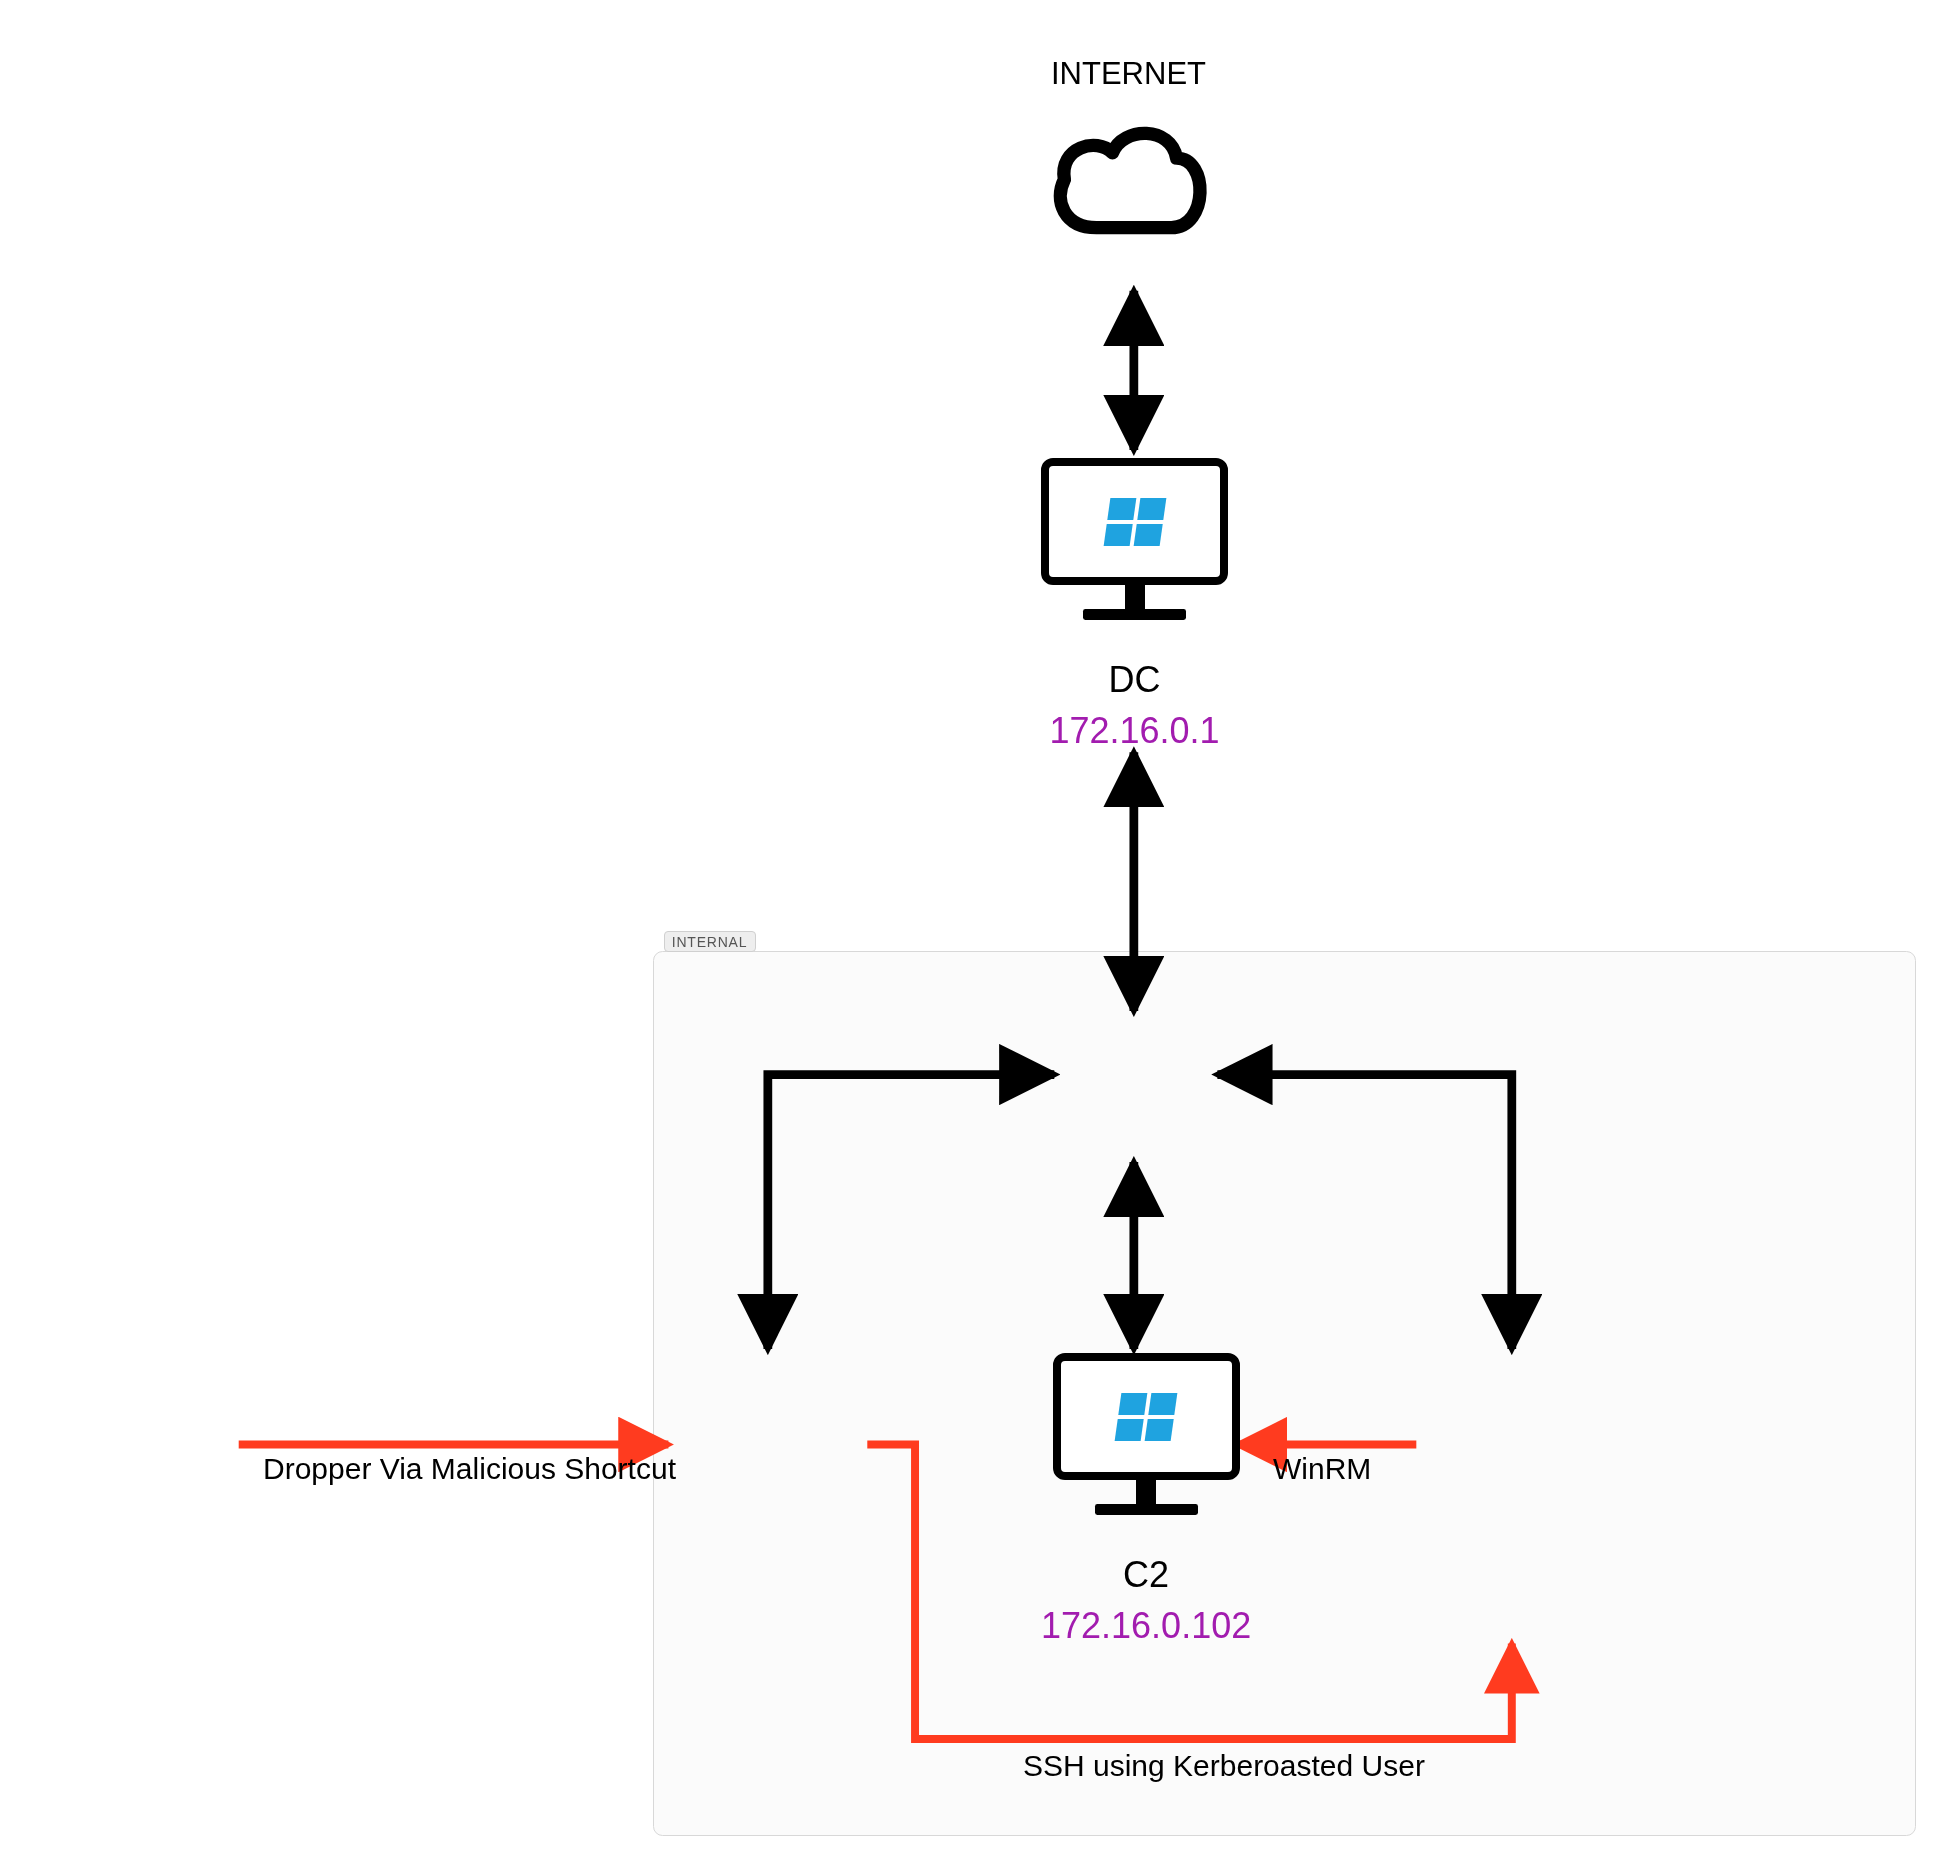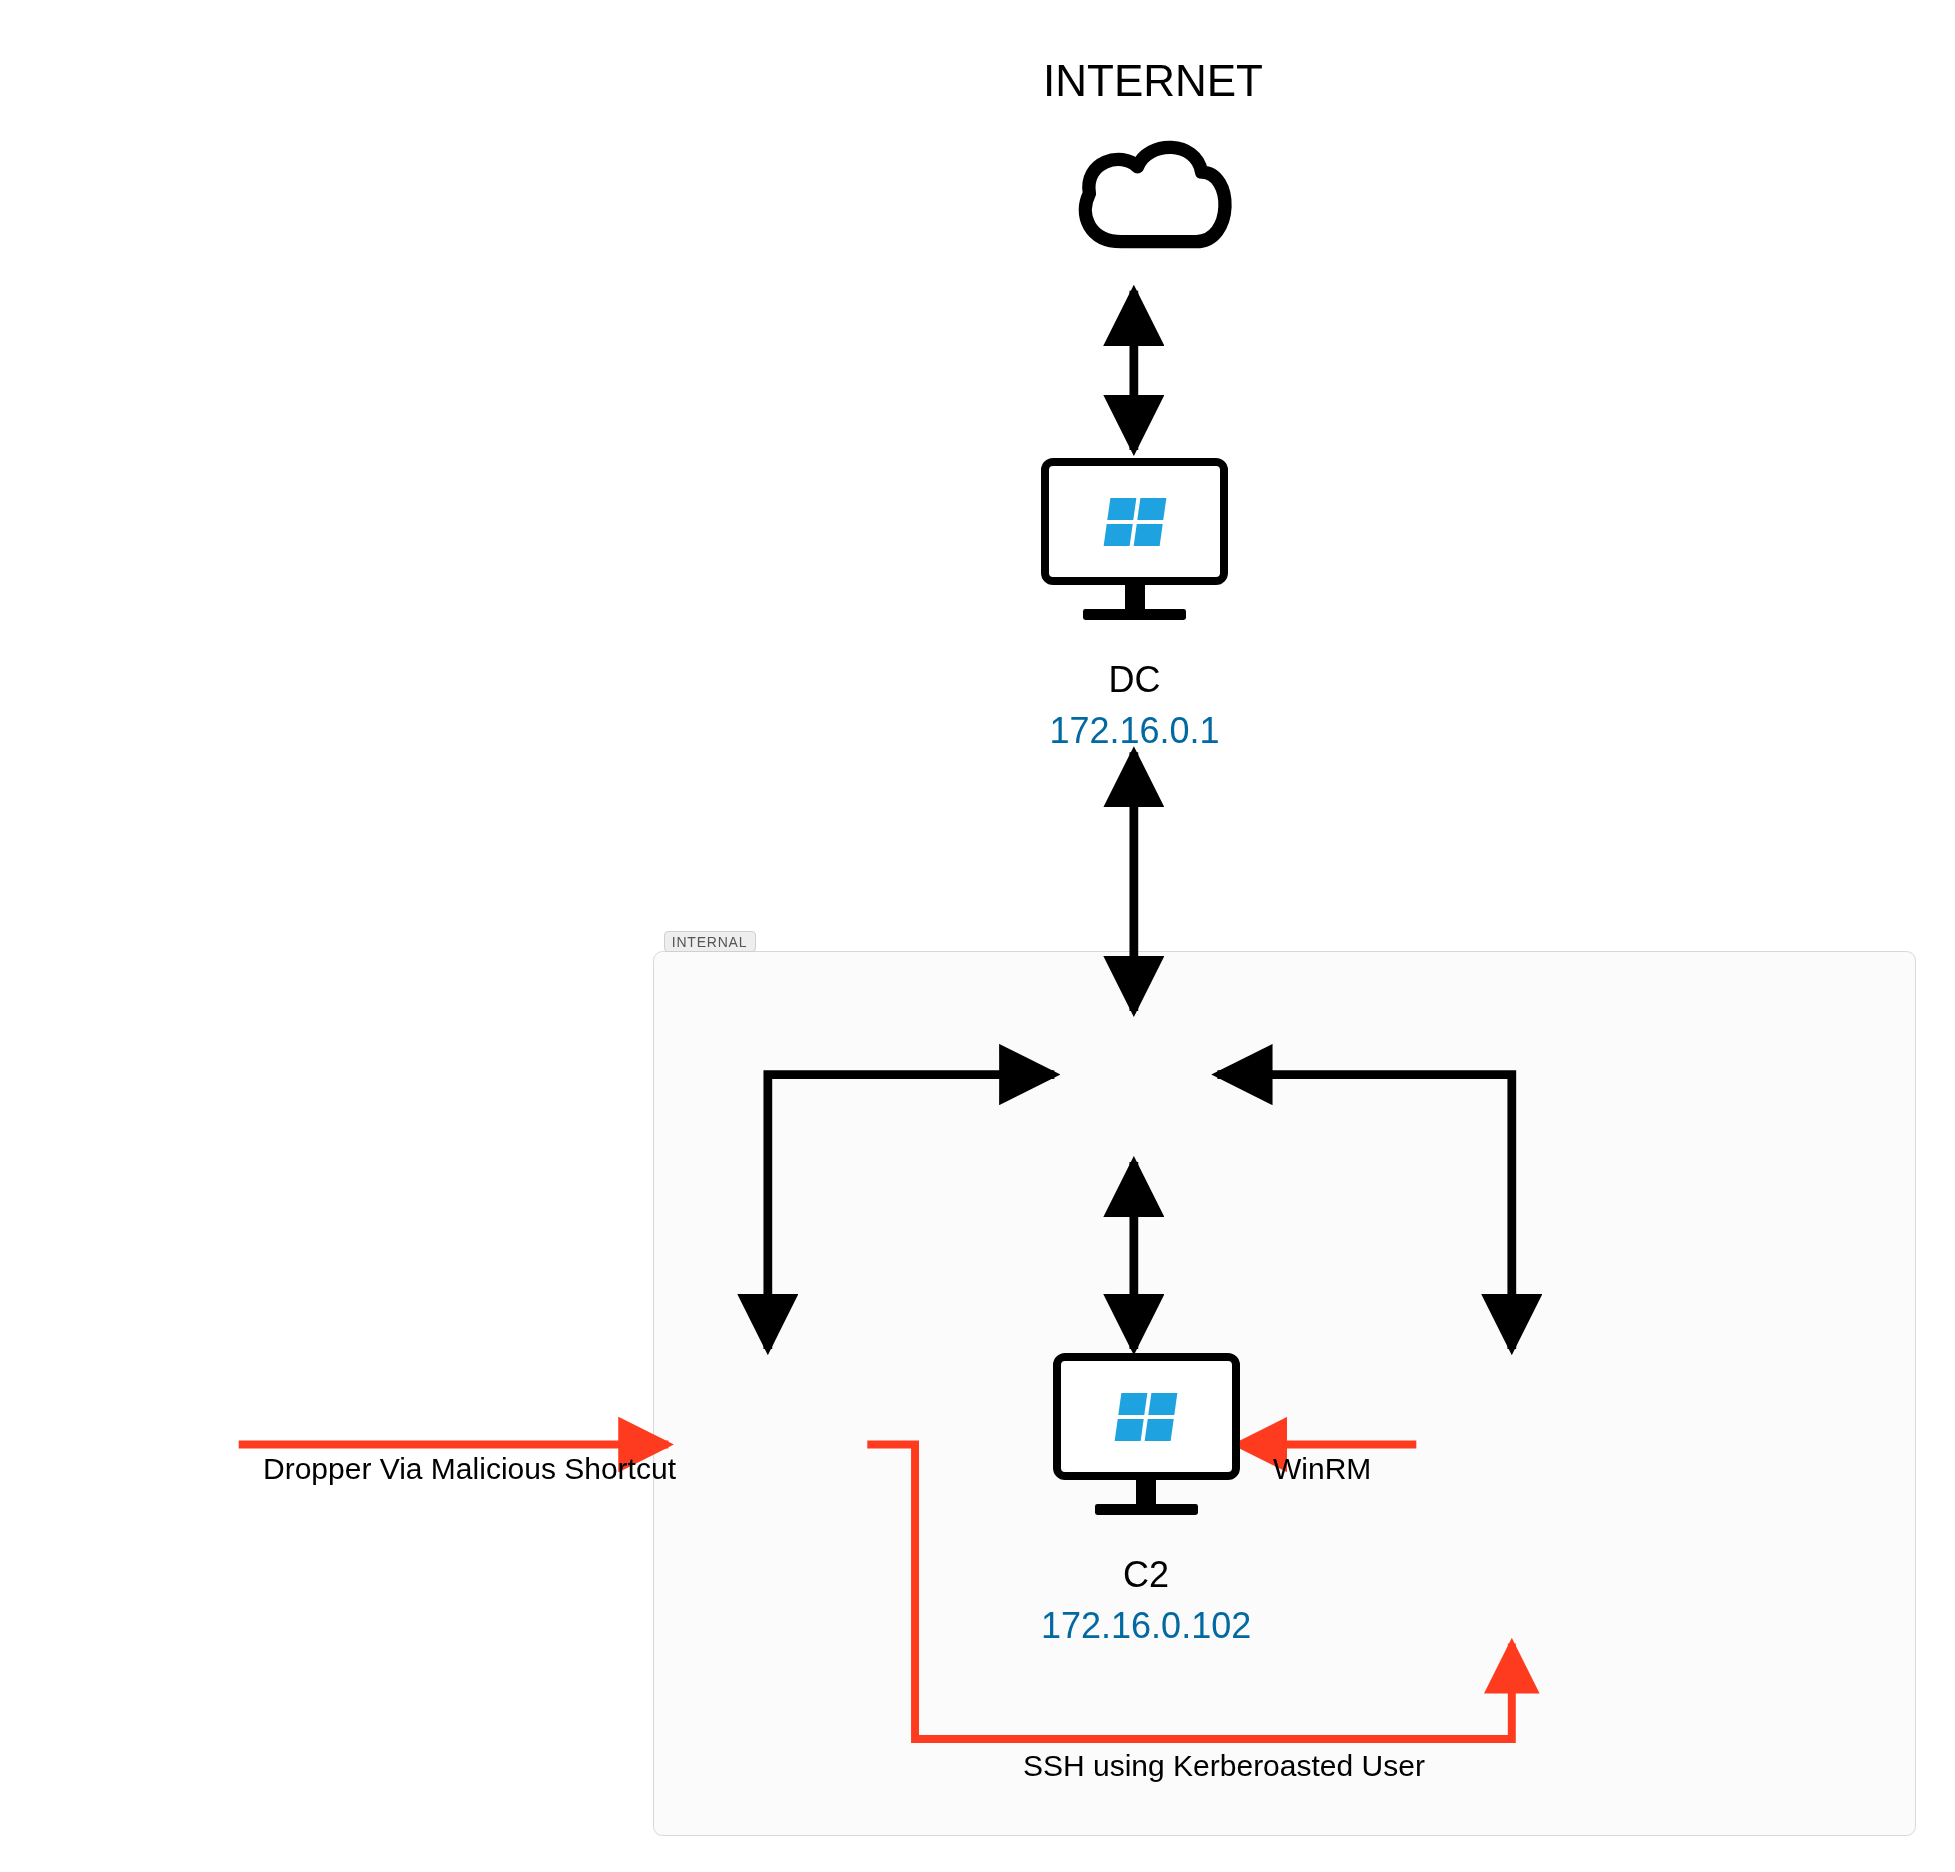--- a/index.html
+++ b/index.html
@@ -1,20 +1,20 @@
 <!DOCTYPE html>
 <html style="font-size:6.4px"><head>
 <meta charset="utf-8">
 <style>
 html,body{margin:0;padding:0;width:100%;height:100%;background:#fff;font-family:-apple-system,BlinkMacSystemFont,"Segoe UI",Helvetica,Arial,sans-serif}
 .canvas{position:relative;width:1955px;height:1873px;background:#fff}
 .node{position:absolute;display:flex;flex-direction:column;align-items:center}
 .node-label{font-size:36px;color:#000;text-align:left;line-height:1.25;margin-top:12px;white-space:nowrap}
-.node-sub{font-size:36px;color:#0369a1;text-align:right;margin-top:8px}
-.node-title{font-size:44px;color:#000;text-align:right;margin-bottom:28px}
+.node-sub{font-size:36px;color:#a21caf;text-align:right;margin-top:8px}
+.node-title{font-size:31px;color:#000;text-align:right;margin-bottom:28px}
 .group-box{position:absolute;border:1.6px solid #d8d8d8;border-radius:9.5px;background:#fbfbfb}
 .group-tag{position:absolute;top:-21px;left:9.5px;background:#eee;border:1.2px solid #d0d0d0;border-radius:4px;padding:1.6px 7.2px;font-size:14px;color:#555;letter-spacing:0.8px}
 .edge-label{position:absolute;font-size:30px;color:#000;text-align:left;white-space:nowrap}
 svg.wires{position:absolute;top:0;left:0;width:1955px;height:1873px;pointer-events:none}
 
 .computer{width:187px;height:187px;display:flex;flex-direction:column;align-items:center;justify-content:flex-start}
 .monitor{width:187px;height:127px;border:8.8px solid #000;border-radius:12px;box-sizing:border-box;display:flex;align-items:center;justify-content:center;background:#fff}
 .neck{width:20px;height:24px;background:#000}
 .base{width:103px;height:11px;background:#000;border-radius:2.4px}
 .logo{width:60px;height:60px;display:flex;align-items:center;justify-content:center}

